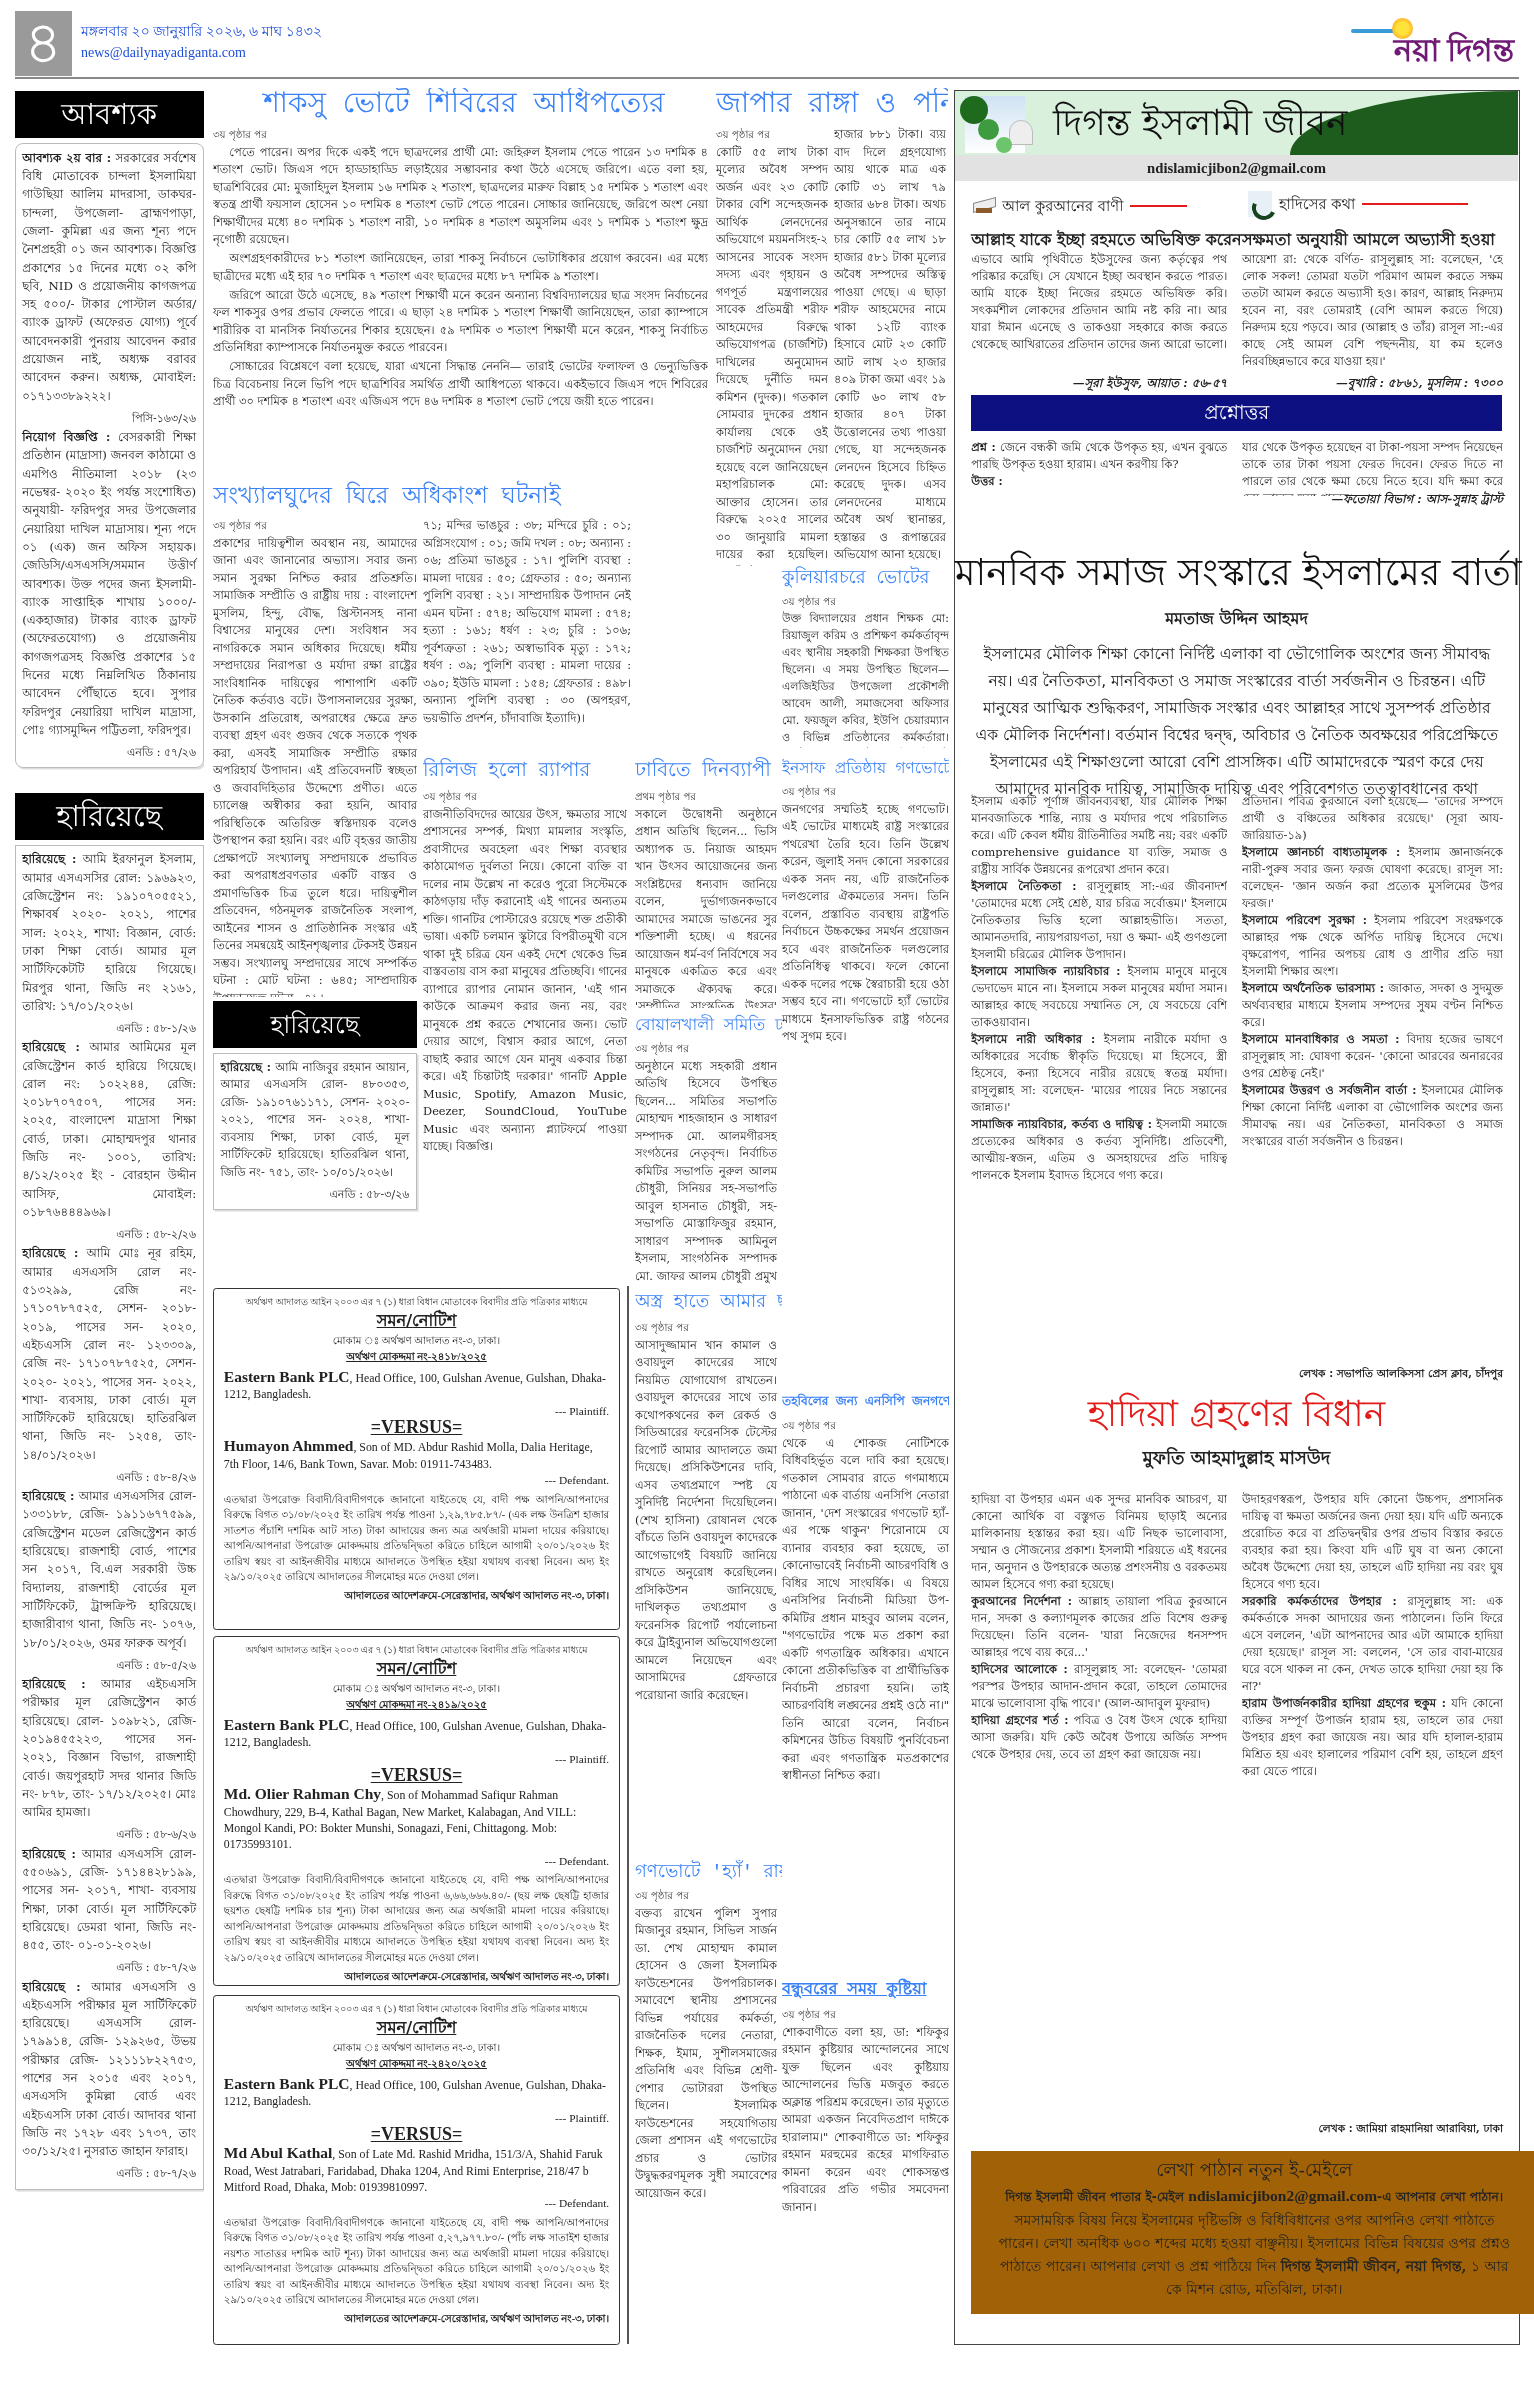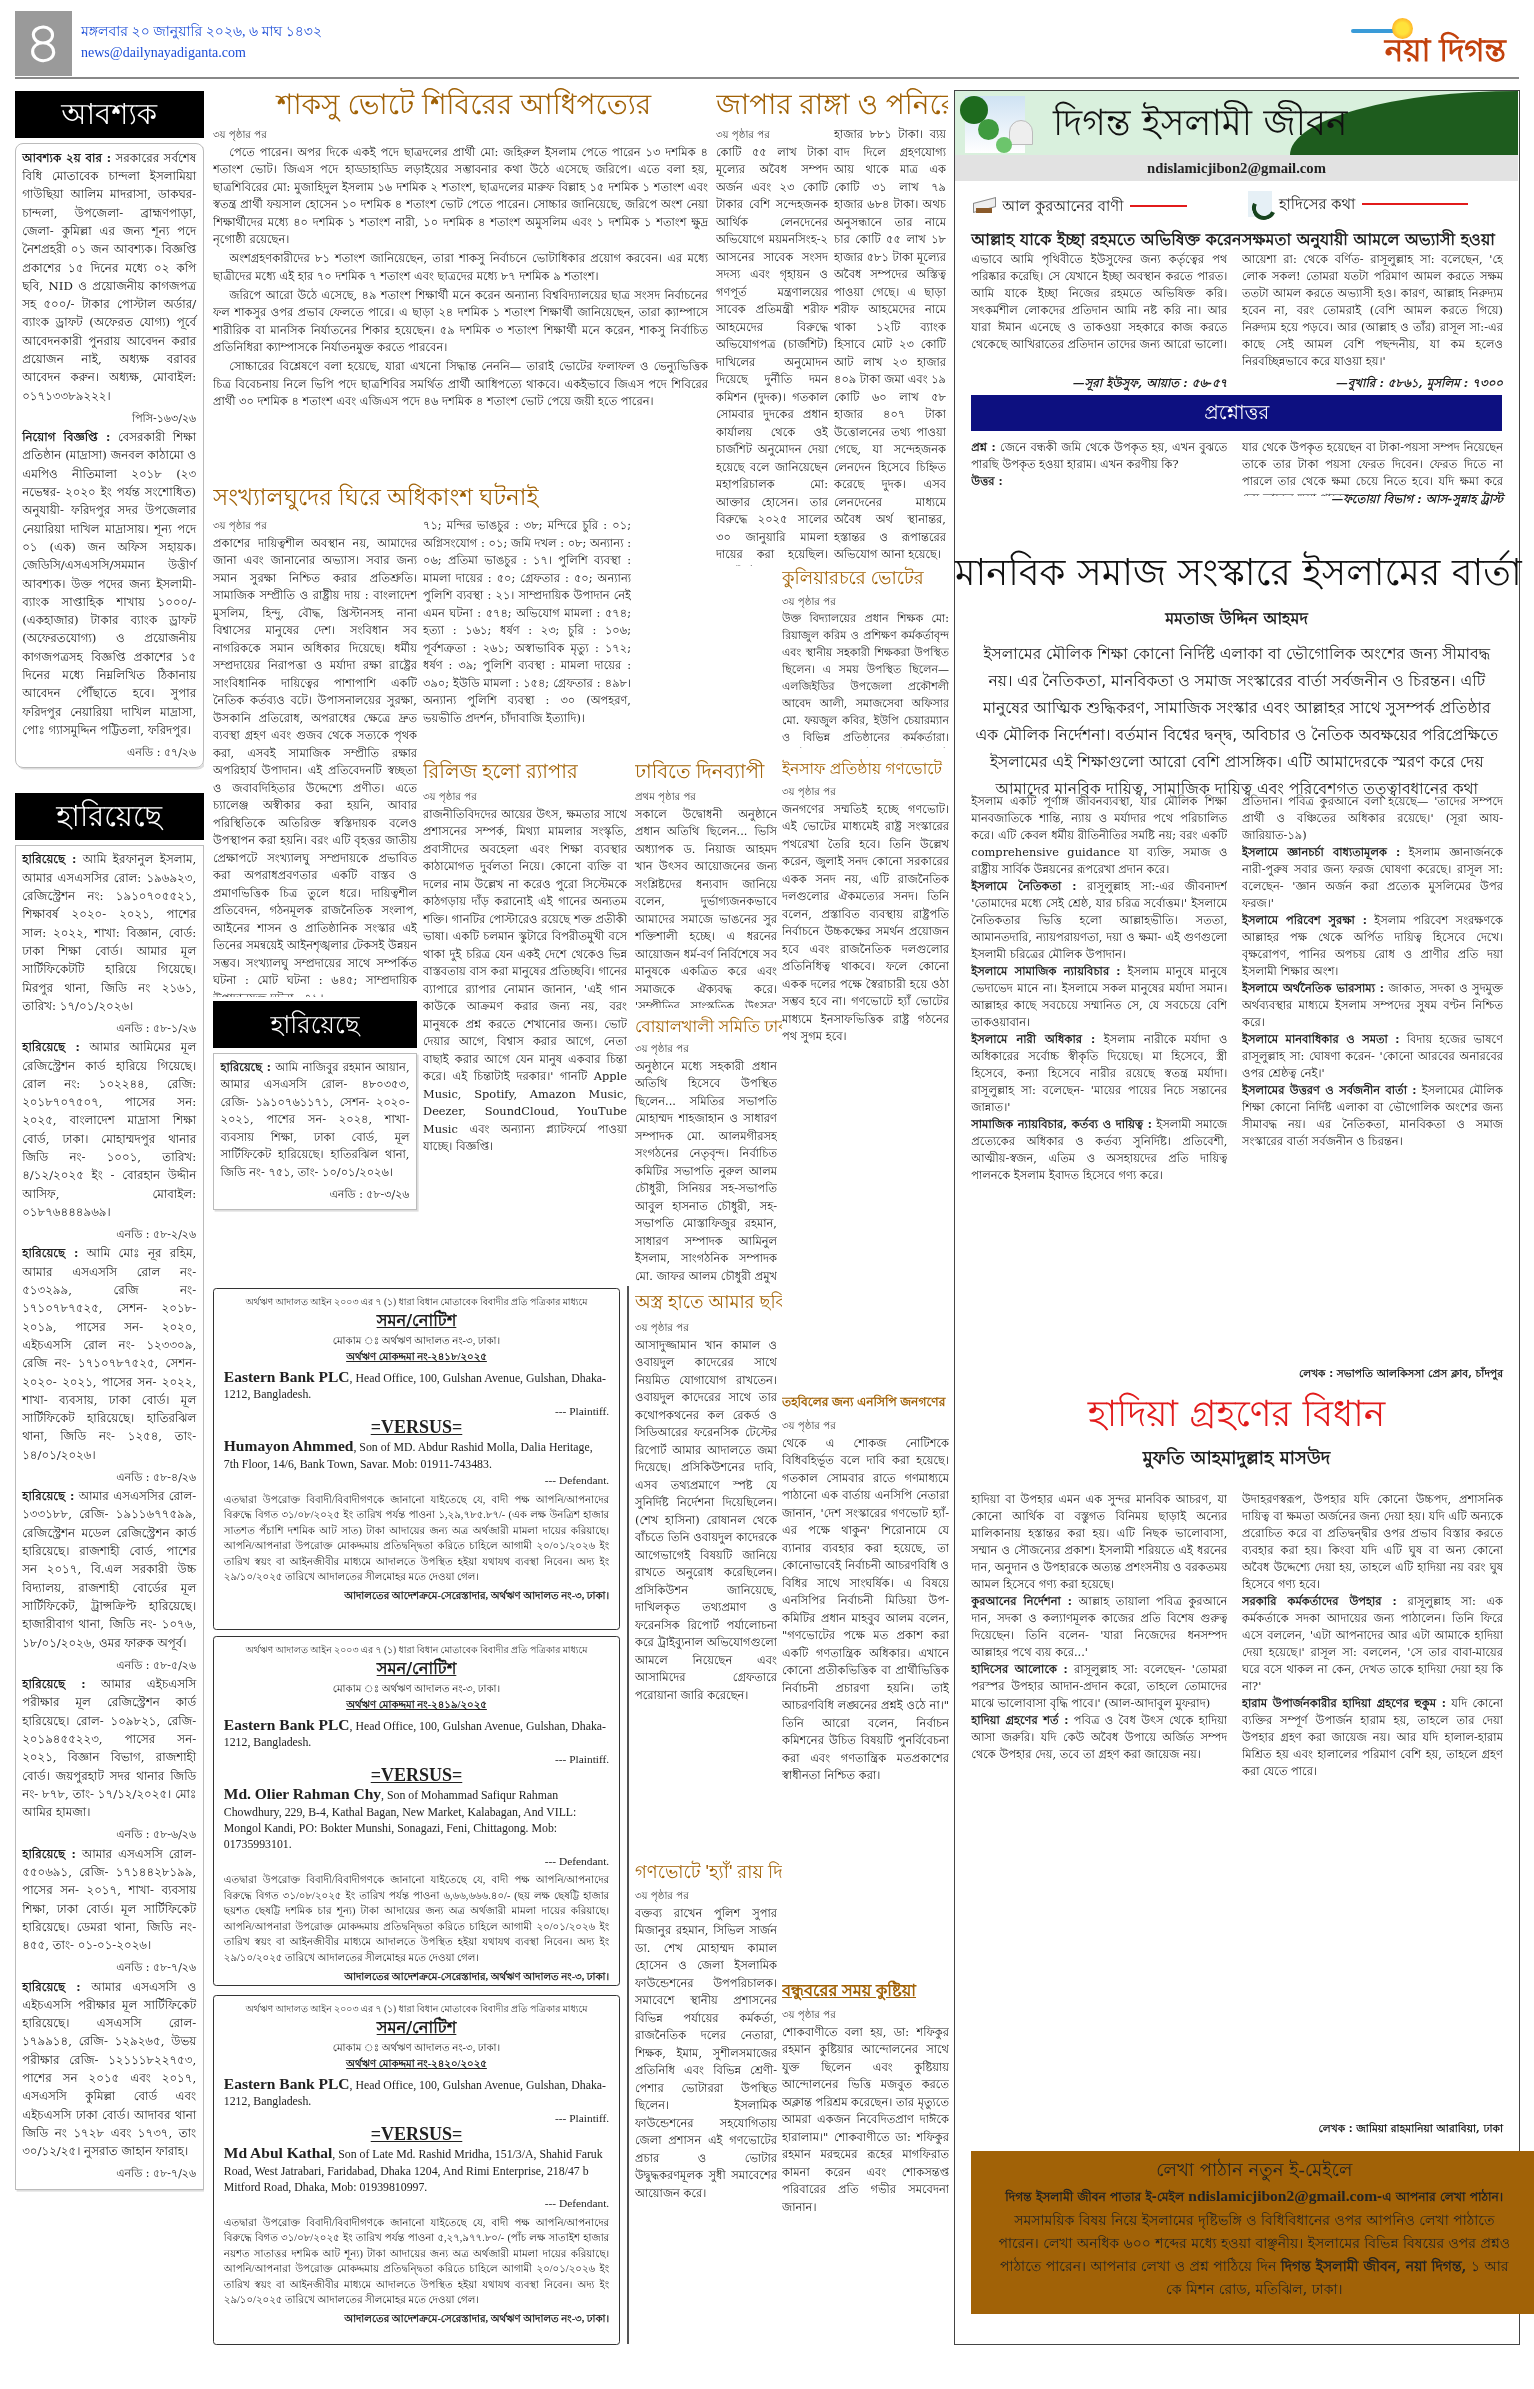--- a/index.html
+++ b/index.html
@@ -2,32 +2,32 @@
 <html style="font-size:13px"><head>
 <meta charset="utf-8">
 <style>
   * { box-sizing: border-box; margin: 0; padding: 0; }
   body { width: 1535px; height: 2389px; background: #fff; font-family: "DejaVu Serif", serif; color: #222; position: relative; overflow: hidden; }
   .abs { position: absolute; }
   .pagebox { left: 14.7px; top: 11.4px; width: 57px; height: 65px; background: #9a9a9a; color: #fff; font-family: "Liberation Serif", serif; font-size: 59px; line-height: 65px; text-align: center; }
   .dateline { left: 81px; top: 21px; font-size: 14px; color: #1d4ed8; font-family: "Liberation Serif", serif; line-height: 21px; }
   .hdr-rule { left: 14.7px; top: 77px; width: 1504px; height: 2.4px; background: #888; }
   .logo { left: 1335px; top: 18px; width: 179px; height: 49px; }
-  .logo .txt { position: absolute; right: 8px; top: 8.1px; font-size: 31px; font-weight: bold; color: #c2410c; font-family: Liberation Sans, sans-serif; }
+  .logo .txt { position: absolute; right: 0; top: 8.1px; font-size: 31px; font-weight: bold; color: #701a75; font-family: Liberation Serif, serif; }
   .logo .sun { position: absolute; left: 57px; top: 0; width: 21px; height: 21px; border-radius: 50%; background: radial-gradient(circle, #ffe23a 40%, #ff8a1a 100%); }
   .logo .wave { position: absolute; left: 16.3px; top: 11.4px; width: 57px; height: 4.1px; background: #3a9bd8; border-radius: 2.4px; }
 
   .col { position: absolute; overflow: hidden; font-size: 11.8px; line-height: 18.3px; text-align: justify; }
   .bar-head { background: #000; color: #fff; text-align: center; font-size: 29px; line-height: 47px; height: 47px; font-family: "DejaVu Sans", sans-serif; }
   .ad-box { border: 1.6px solid #bbb; padding: 4.9px 6.5px; box-shadow: 1.6px 1.6px 0 #ddd; }
   .ad-box p { margin-bottom: 4.9px; }
   .ad-box b { font-weight: bold; }
   .ad-ref { text-align: right; display: block; font-size: 11px; }
   .vrule { position: absolute; width: 1.6px; background: #555; }
-  .hl { font-family: Liberation Sans, sans-serif; font-size: 24.4px; line-height: 34px; color: #a16207; white-space: nowrap; overflow: hidden; }
+  .hl { font-family: Liberation Mono, monospace; font-size: 24.4px; line-height: 34px; color: #3b82f6; white-space: nowrap; overflow: hidden; }
   .hl.big { font-size: 28px; }
   .cont { font-size: 10.2px; color: #333; display: block; }
   .art p { text-indent: 16.3px; margin-bottom: 1.6px; }
 
   .notice { position: absolute; border: 1.6px solid #333; border-radius: 3.3px; padding: 4.9px 9.8px; font-family: "Liberation Serif", serif; font-size: 11px; line-height: 16.3px; background: #fff; }
   .notice .top { font-size: 9.4px; text-align: center; color: #333; }
   .notice .title { text-align: center; font-size: 16.3px; font-weight: bold; text-decoration: underline; margin: 3.3px 0; font-family: "DejaVu Sans", sans-serif; }
   .notice .mid { text-align: center; font-size: 10.2px; }
   .notice .mid u { font-weight: bold; }
   .notice .party { font-size: 11.8px; margin-top: 3.3px; }

